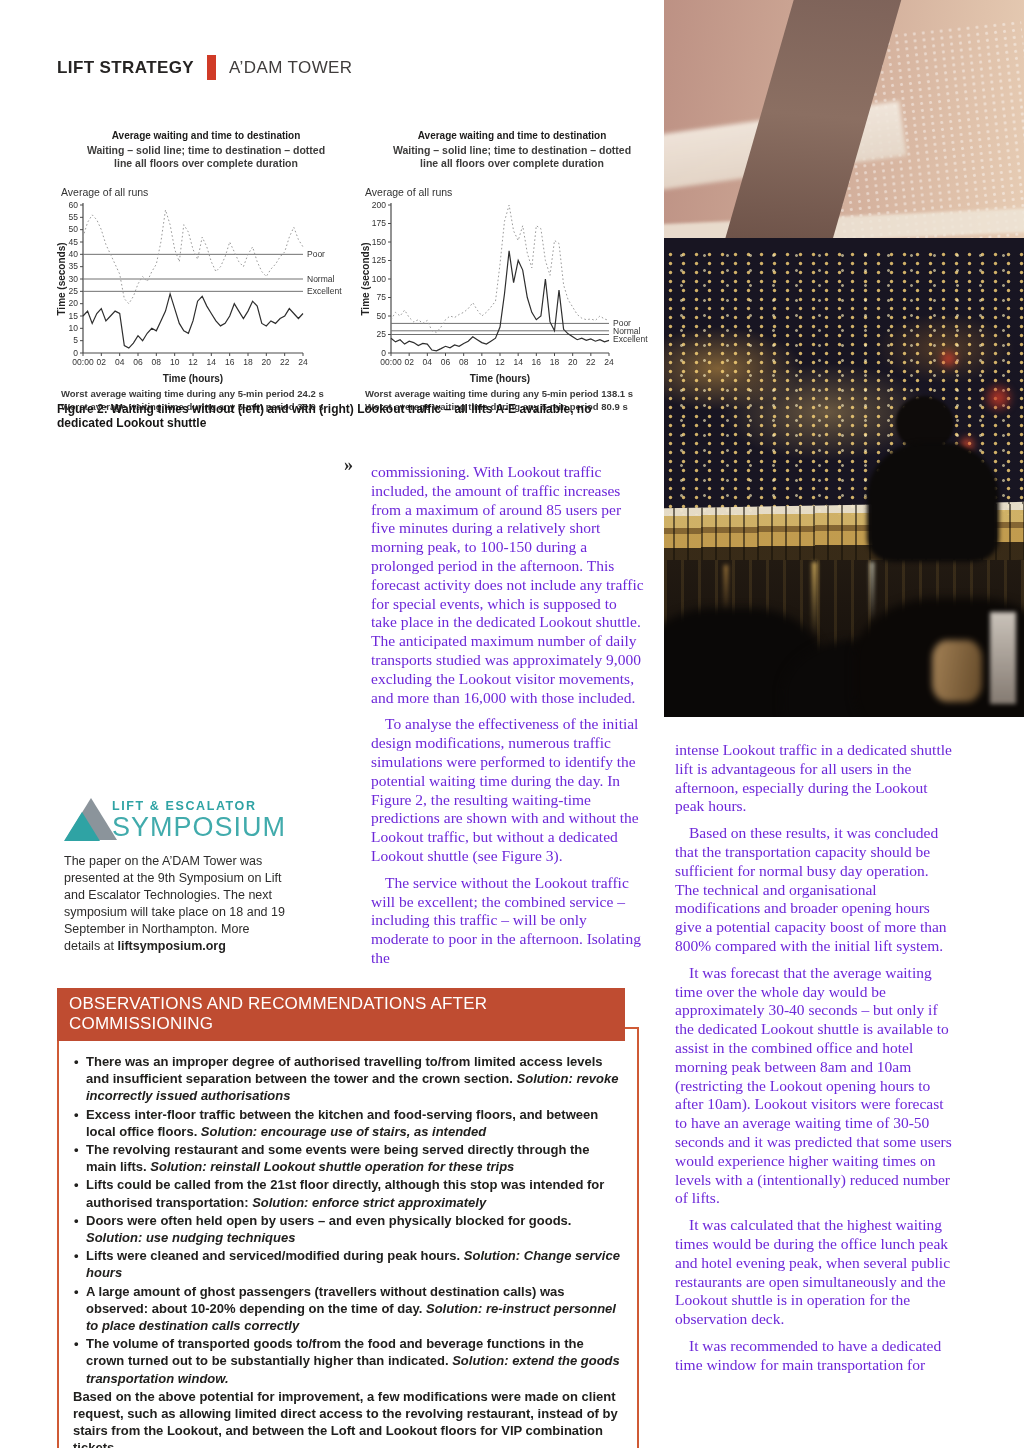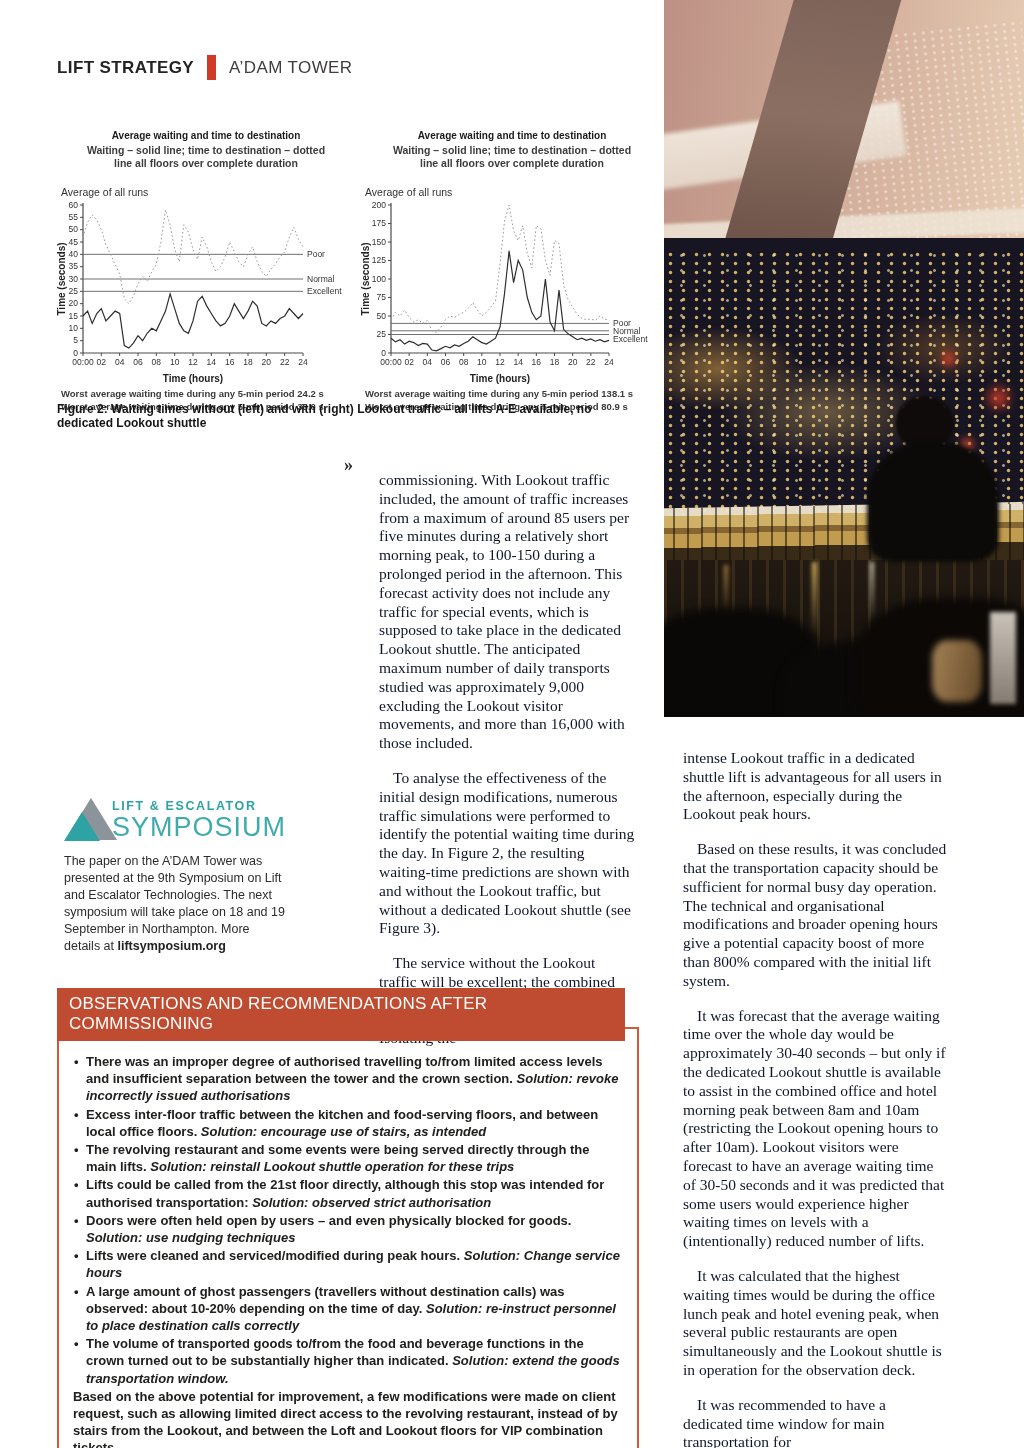--- a/index.html
+++ b/index.html
@@ -74,21 +74,21 @@
     border-radius:45% 45% 20% 20%;filter:blur(2px);}
   .ph-f1{left:-25px;top:608px;width:185px;height:145px;background:#0a0807;border-radius:40%;filter:blur(4px);}
   .ph-f2{left:118px;top:640px;width:165px;height:120px;background:#0b0908;border-radius:45%;filter:blur(4px);}
   .ph-f3{right:-35px;top:598px;width:205px;height:155px;background:#0b0806;border-radius:40%;filter:blur(4px);}
   .ph-h1{right:42px;top:640px;width:50px;height:62px;border-radius:30%;opacity:.8;filter:blur(3px);
     background:linear-gradient(100deg,#caa06a,#7a5a32);}
   .ph-h2{right:8px;top:612px;width:26px;height:92px;opacity:.85;filter:blur(2px);
     background:linear-gradient(#ece4da,#9a8f85);}
 
   
-  .serif p{font:15.5px/18.8px "Liberation Serif",serif;color:#0f172a;margin:16px;}
+  .serif p{font:15.5px/18.8px "Liberation Serif",serif;color:#6d28d9;margin:8px;}
   .serif p.ind{text-indent:14px;}
   .col-mid{position:absolute;left:344px;top:455px;width:308px;}
   .col-mid .copy{padding-left:19px;}
   .marker{position:absolute;left:0;top:0;font:bold 18px "Liberation Serif",serif;color:#2b2b2b;}
   .col-right{position:absolute;left:667px;top:733px;width:296px;}
 
   
   .symposium{position:absolute;left:64px;top:797px;width:222px;}
   .symp-logo{display:flex;align-items:flex-end;}
   .tri-wrap{position:relative;width:54px;height:44px;}
@@ -334,21 +334,21 @@
     <p class="symp-text"><span>The paper on the A’DAM Tower was presented at the 9th Symposium on Lift and Escalator Technologies. The next symposium will take place on 18 and 19 September in Northampton. More details at </span><strong>liftsymposium.org</strong></p>
   </div>
 
   <div class="obs">
     <div class="obs-header">OBSERVATIONS AND RECOMMENDATIONS AFTER COMMISSIONING</div>
     <div class="obs-box">
       <ul>
         <li><span class="bdot">•</span><span>There was an improper degree of authorised travelling to/from limited access levels and insufficient separation between the tower and the crown section. </span><span class="sol">Solution: revoke incorrectly issued authorisations</span></li>
         <li><span class="bdot">•</span><span>Excess inter-floor traffic between the kitchen and food-serving floors, and between local office floors. </span><span class="sol">Solution: encourage use of stairs, as intended</span></li>
         <li><span class="bdot">•</span><span>The revolving restaurant and some events were being served directly through the main lifts. </span><span class="sol">Solution: reinstall Lookout shuttle operation for these trips</span></li>
-        <li><span class="bdot">•</span><span>Lifts could be called from the 21st floor directly, although this stop was intended for authorised transportation: </span><span class="sol">Solution: observed strict authorisation</span></li>
+        <li><span class="bdot">•</span><span>Lifts could be called from the 21st floor directly, although this stop was intended for authorised transportation: </span><span class="sol">Solution: enforce strict approximately</span></li>
         <li><span class="bdot">•</span><span>Doors were often held open by users – and even physically blocked for goods. </span><span class="sol">Solution: use nudging techniques</span></li>
         <li><span class="bdot">•</span><span>Lifts were cleaned and serviced/modified during peak hours. </span><span class="sol">Solution: Change service hours</span></li>
         <li><span class="bdot">•</span><span>A large amount of ghost passengers (travellers without destination calls) was observed: about 10-20% depending on the time of day. </span><span class="sol">Solution: re-instruct personnel to place destination calls correctly</span></li>
         <li><span class="bdot">•</span><span>The volume of transported goods to/from the food and beverage functions in the crown turned out to be substantially higher than indicated. </span><span class="sol">Solution: extend the goods transportation window.</span></li>
       </ul>
       <p class="obs-closing">Based on the above potential for improvement, a few modifications were made on client request, such as allowing limited direct access to the revolving restaurant, instead of by stairs from the Lookout, and between the Loft and Lookout floors for VIP combination tickets.</p>
     </div>
   </div>
 
   <div class="footer">

